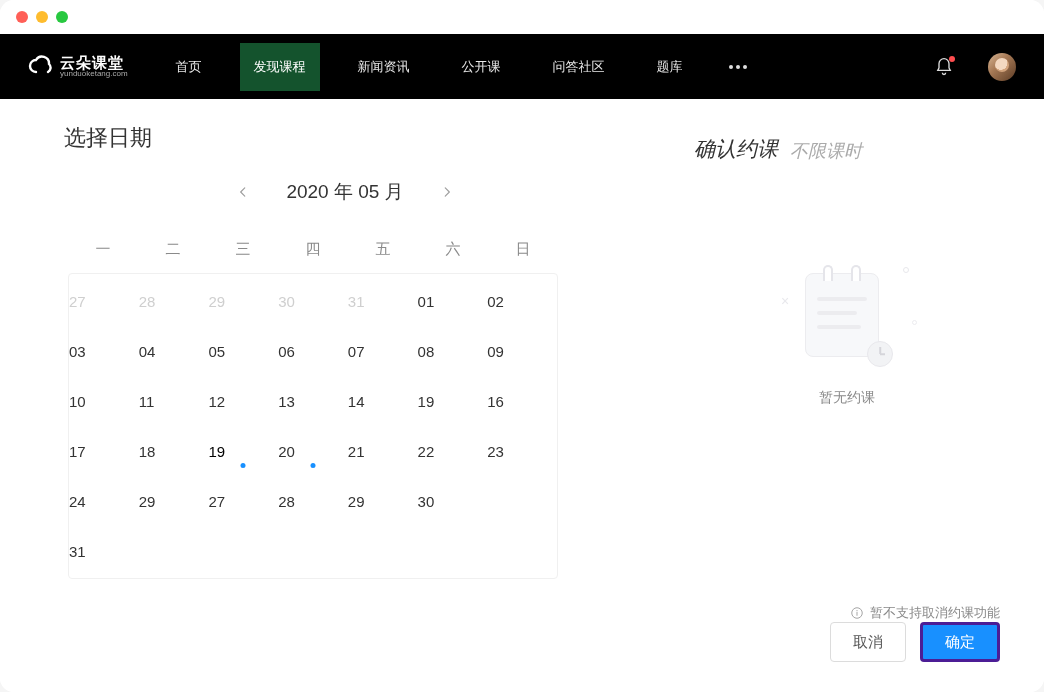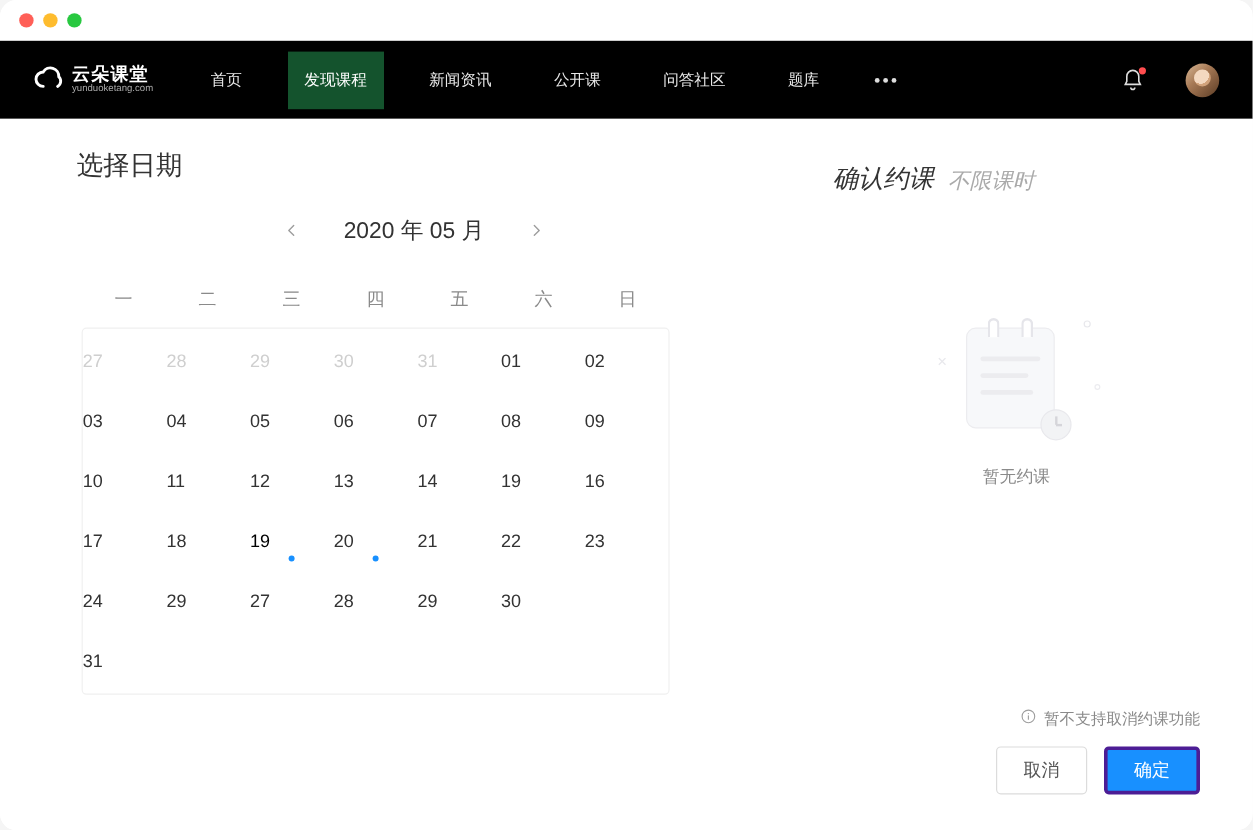--- a/index.html
+++ b/index.html
@@ -113,21 +113,21 @@
     position:absolute; right:24px; bottom:6px; width:26px; height:26px; border-radius:50%; background:#f2f3f5; border:1px solid #e8e8ec;
   }
   .empty-illus .clock::before{ content:""; position:absolute; left:50%; top:50%; width:1.5px; height:7px; background:#d5d5da; transform-origin: bottom center; transform: translate(-50%,-100%) rotate(0deg); }
   .empty-illus .clock::after{ content:""; position:absolute; left:50%; top:50%; width:1.5px; height:5px; background:#d5d5da; transform-origin: bottom center; transform: translate(-50%,-100%) rotate(90deg); }
   .empty-illus .x1 { position:absolute; left:4px; top:30px; color:#e8e8ec; font-size:14px; }
   .empty-illus .o1 { position:absolute; right:8px; top:4px; width:6px; height:6px; border:1.5px solid #e8e8ec; border-radius:50%; }
   .empty-illus .o2 { position:absolute; right:0px; bottom:48px; width:5px; height:5px; border:1.5px solid #ececf0; border-radius:50%; }
   .empty-text { font-size: 14px; color:#8a8a8a; }
 
   .note-row {
-    display:flex; justify-content:flex-end; gap:6px; font-size:13px; color:#8a8a8a; margin-bottom: 14px;
+    display:flex; align-items:center; justify-content:flex-end; gap:6px; font-size:13px; color:#8a8a8a; 
   }
   .note-row .info-icon { width:14px; height:14px; }
   .note-row .info-icon svg { width:14px; height:14px; stroke:#9e9e9e; fill:none; }
 
   .btn-row { display:flex; justify-content:flex-end; gap:14px; }
   .btn {
     height: 40px; min-width: 76px; padding: 16px 22px; border-radius: 4px; font-size:15px; cursor:pointer;
     display:flex; align-items:center; justify-content:flex-end;
   }
   .btn.secondary { background:#fff; border:1px solid #dcdcdc; color:#555; }

